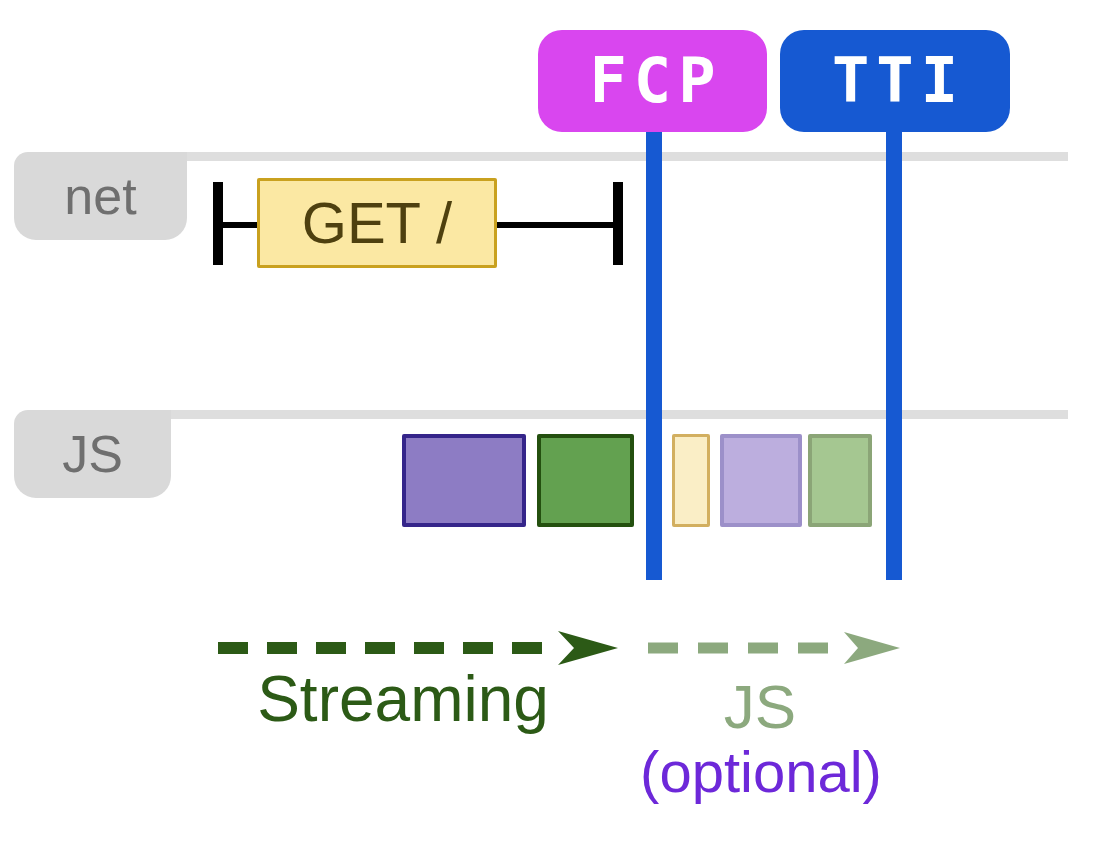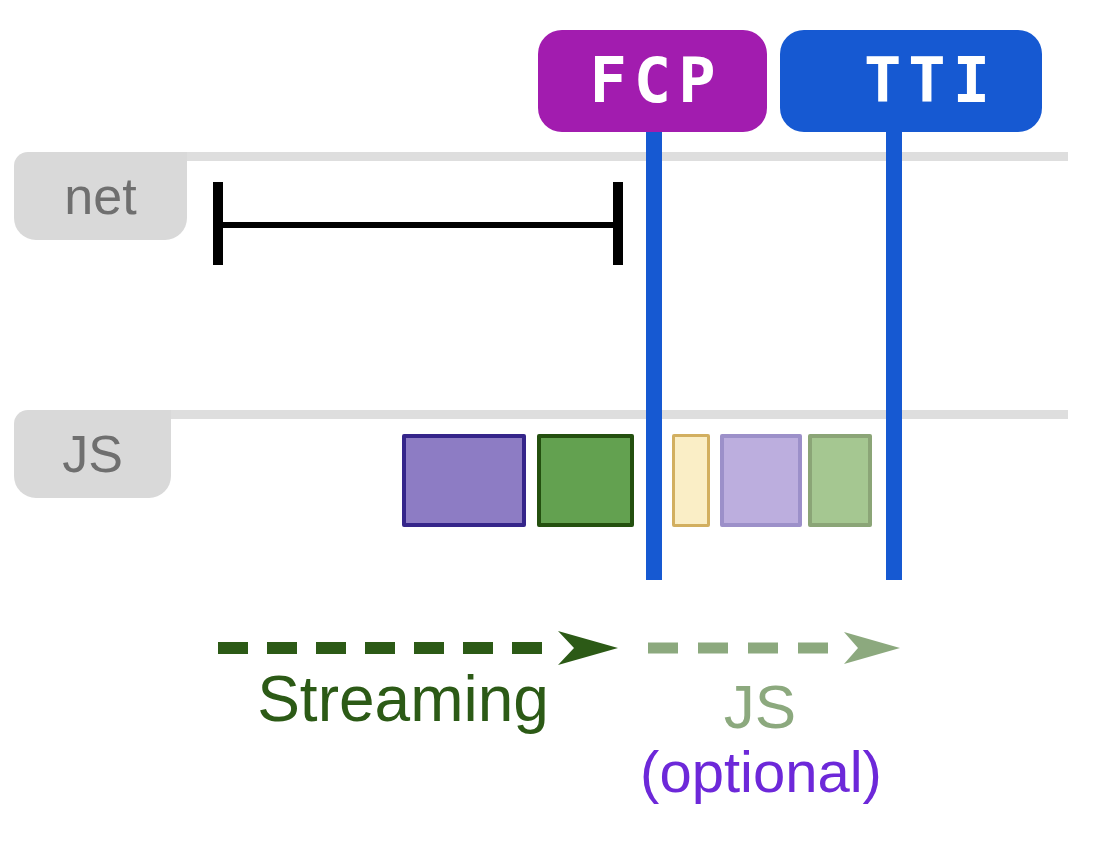--- a/index.html
+++ b/index.html
@@ -9,21 +9,21 @@
   }
   
   .marker-line{position:absolute;top:122px;height:458px;width:16px;z-index:4;background:#1659D2;}
   .marker-line.fcp{left:646px;}
   .marker-line.tti{left:886px;}
   .marker-badge{
     position:absolute;top:30px;height:102px;z-index:5;background:#1659D2;
     border-radius:24px;display:flex;align-items:center;justify-content:center;
   }
   .marker-badge.fcp{left:538px;width:229px;}
-  .marker-badge.tti{left:780px;width:230px;padding-left:32px;}
+  .marker-badge.tti{left:780px;width:230px;}
   .marker-badge span{
     font-family:"DejaVu Sans Mono", monospace;font-weight:bold;font-size:62px;
     color:#ffffff;letter-spacing:7px;padding-left:7px;line-height:1;
   }
   
   .track{position:absolute;left:158px;width:910px;height:9px;background:#DEDEDE;z-index:1;}
   .track.net{top:152px;}
   .track.js{top:410px;}
   .lane-badge{
     position:absolute;background:#D9D9D9;z-index:2;
@@ -70,31 +70,34 @@
   <div class="lane-badge net" style="background-color: rgb(217, 217, 217);">
     <span style="color: rgb(111, 111, 111);">net</span>
   </div>
   <div class="lane-badge js" style="background-color: rgb(217, 217, 217);">
     <span style="color: rgb(111, 111, 111);">JS</span>
   </div>
 
   <div class="bracket-hline" style="background-color: rgb(0, 0, 0);"></div>
   <div class="tick left" style="background-color: rgb(0, 0, 0);"></div>
   <div class="tick right" style="background-color: rgb(0, 0, 0);"></div>
+  <div class="request-box" style="background-color: rgb(251, 232, 163); border-color: rgb(201, 161, 31);">
+    <span style="color: rgb(78, 64, 15);">GET /</span>
+  </div>
 
   <div class="task t1" style="background-color: rgb(141, 124, 196); border-color: rgb(53, 37, 138);"></div>
   <div class="task t2" style="background-color: rgb(99, 161, 80); border-color: rgb(36, 80, 15);"></div>
   <div class="task t3" style="background-color: rgb(250, 238, 198); border-color: rgb(210, 175, 96);"></div>
   <div class="task t4" style="background-color: rgb(188, 174, 222); border-color: rgb(156, 144, 201);"></div>
   <div class="task t5" style="background-color: rgb(165, 199, 145); border-color: rgb(139, 165, 119);"></div>
 
   <div class="marker-line fcp" style="background-color: rgb(22, 89, 210);"></div>
   <div class="marker-line tti" style="background-color: rgb(22, 89, 210);"></div>
 
-  <div class="marker-badge fcp" style="background-color: #a21caf;">
+  <div class="marker-badge fcp" style="background-color: #d946ef;">
     <span>FCP</span>
   </div>
   <div class="marker-badge tti" style="background-color: rgb(22, 89, 210);">
     <span>TTI</span>
   </div>
 
   <svg class="arrow streaming" width="412" height="36" viewBox="0 0 412 36">
     <line x1="8" y1="18" x2="340" y2="18" stroke-width="12" stroke-dasharray="30 19" style="stroke: rgb(44, 90, 22);"></line>
     <path d="M408 18 L348 1 L364 18 L348 35 Z" style="fill: rgb(44, 90, 22);"></path>
   </svg>

